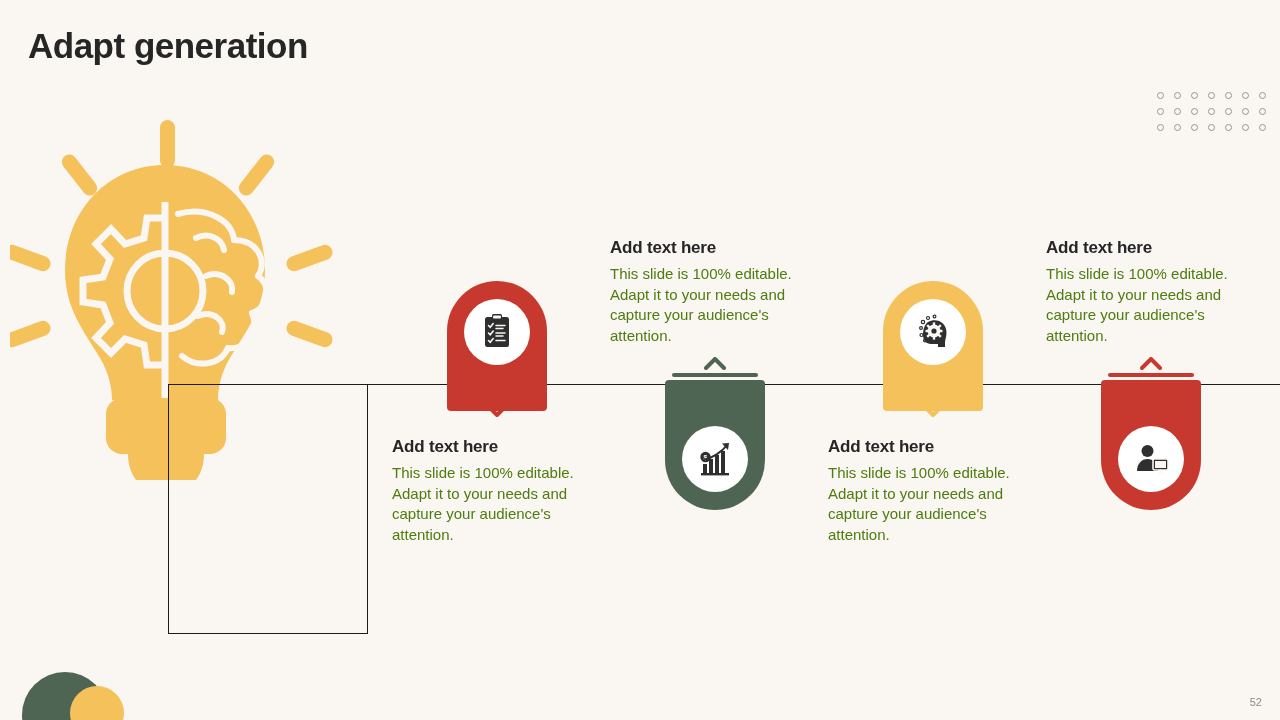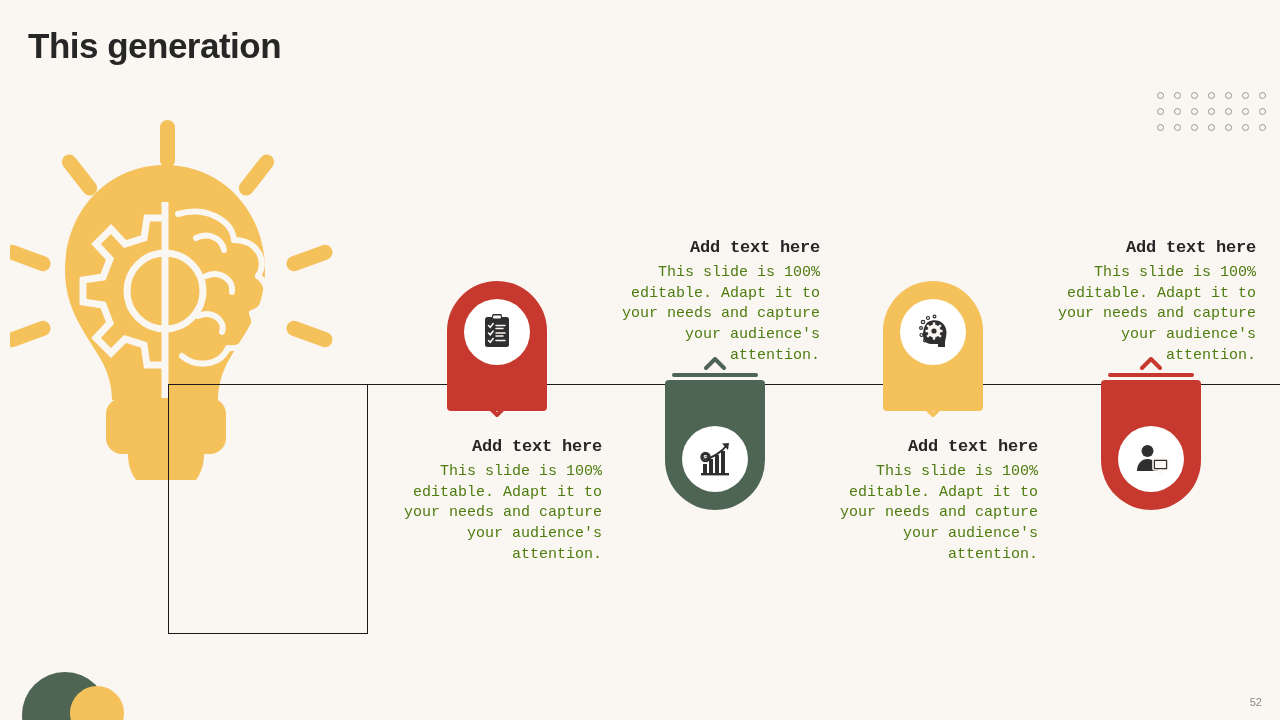--- a/index.html
+++ b/index.html
@@ -126,22 +126,21 @@
   .connector.down .bar  { top: 0; }
   .connector.down .chev { top: 8px; }
   .connector.up   .bar  { top: 18px; }
   .connector.up   .chev { top: 2px; }
   .connector .chev svg { width: 22px; height: 13px; display: block; }
 
   
   .text-block {
     position: absolute;
     width: 210px;
-    text-align: right;
-    font-family: Liberation Mono, monospace;
+    text-align: left;
   }
   .tb-title {
     font-size: 17px;
     font-weight: bold;
     color: #262626;
     margin-bottom: 6px;
     letter-spacing: -0.2px;
   }
   .tb-body {
     font-size: 15px;
@@ -176,21 +175,21 @@
     bottom: 12px;
     font-size: 11px;
     color: #8d8a86;
   }
 </style>
 </head>
 <body>
 
 <div id="slide">
 
-  <div id="page-title">This generation</div>
+  <div id="page-title">Adapt generation</div>
 
   <div id="dot-grid">
     <span class="dot"></span>
     <span class="dot"></span>
     <span class="dot"></span>
     <span class="dot"></span>
     <span class="dot"></span>
     <span class="dot"></span>
     <span class="dot"></span>
     <span class="dot"></span>

